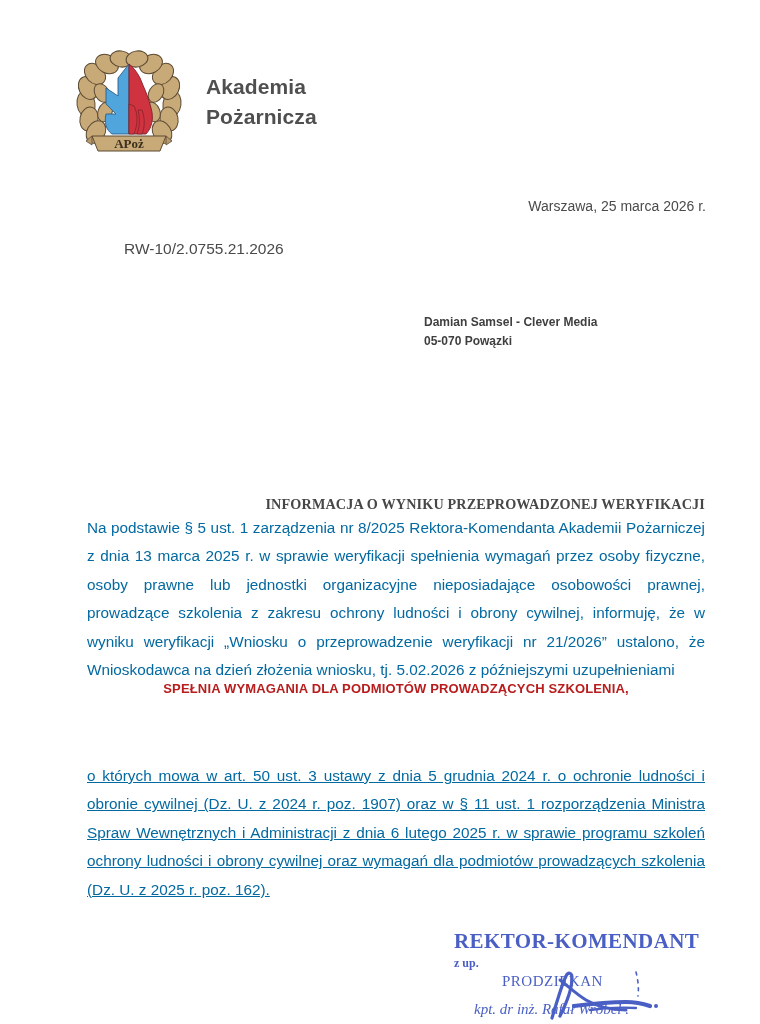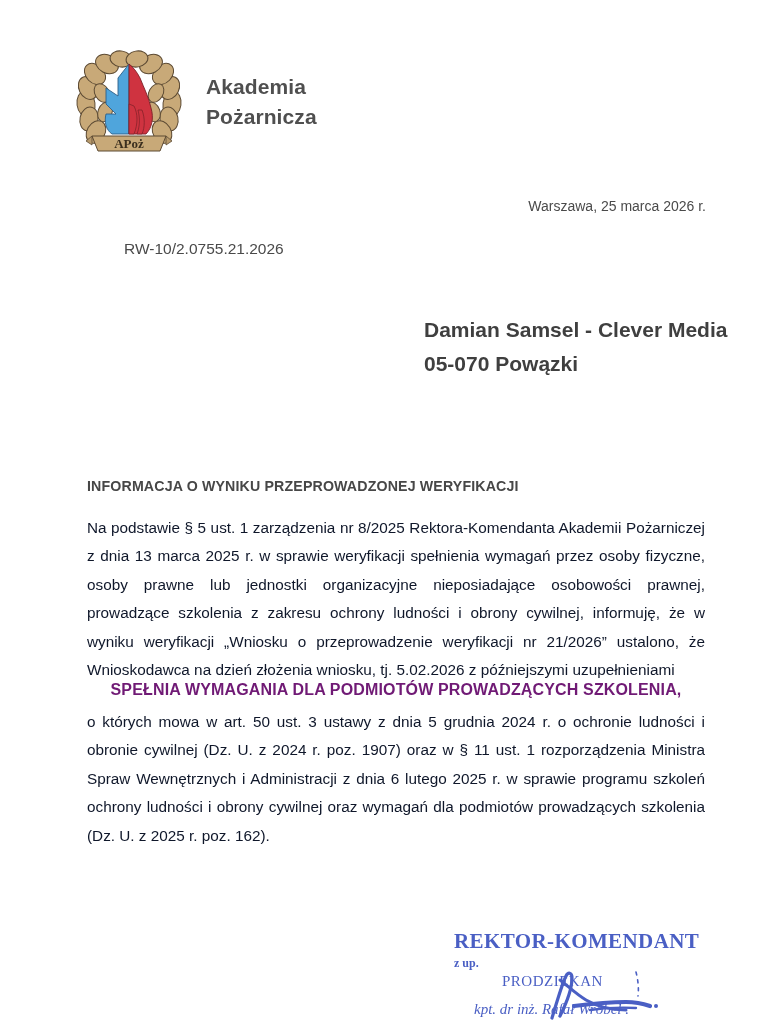--- a/index.html
+++ b/index.html
@@ -68,65 +68,66 @@
     color: #4a4a4a;
     white-space: nowrap;
     margin-left: 12px;
   }
 
   
   .addressee {
     position: absolute;
     left: 424px;
     top: 313px;
-    font-size: 21px;
+    font-size: 12px;
     font-weight: bold;
     line-height: 1.62;
     color: #3f3f3f;
     white-space: nowrap;
   }
   .addressee div { display: block; }
 
   
   .doc-title {
     position: absolute;
     left: 87px;
-    top: 478px;
+    top: 496px;
     width: 618px;
-    text-align: left;
+    text-align: right;
     font-size: 14.2px;
     font-weight: bold;
     letter-spacing: 0.15px;
     color: #474747;
+    font-family: Liberation Serif, serif;
   }
 
   
   .body-block {
     position: absolute;
     left: 87px;
     width: 618px;
     font-size: 15.3px;
     line-height: 28.4px;
     text-align: justify;
-    color: #0f172a;
+    color: #0369a1;
   }
   .para-1 { top: 514px; }
-  .para-2 { top: 708px; }
+  .para-2 { top: 762px; text-decoration: underline; }
 
   
   .statement {
     position: absolute;
     left: 87px;
     top: 681px;
     width: 618px;
     text-align: center;
-    font-size: 16px;
+    font-size: 13px;
     font-weight: bold;
     letter-spacing: 0.15px;
-    color: #701a75;
+    color: #b91c1c;
   }
 
   
   .stamp {
     position: absolute;
     left: 440px;
     top: 914px;
     width: 300px;
     height: 118px;
   }

